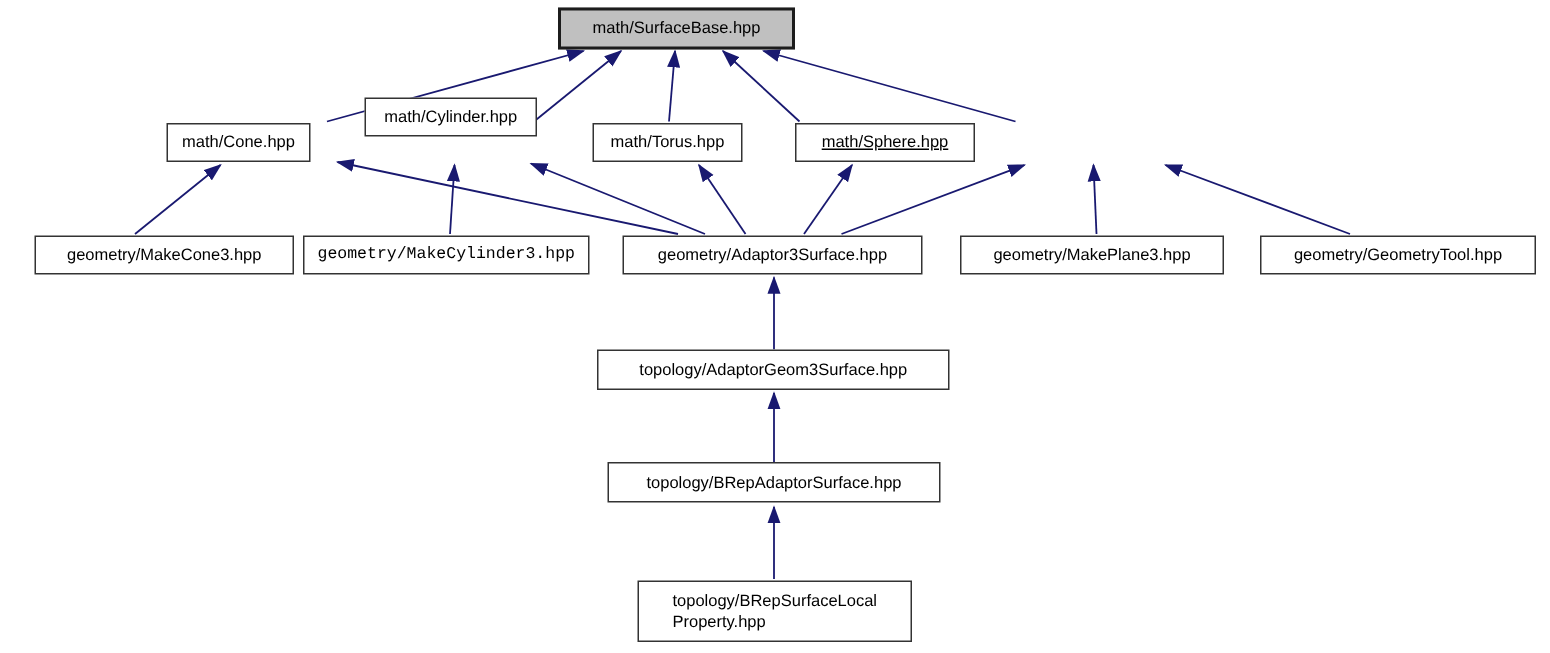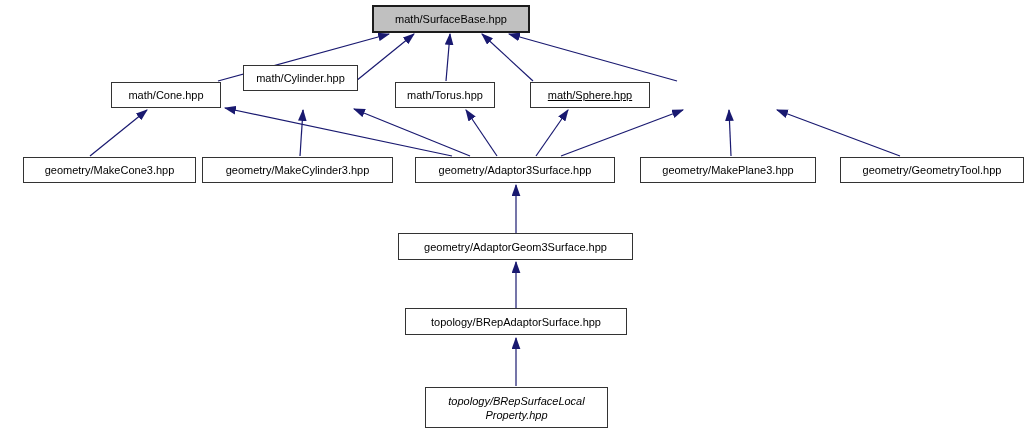--- a/index.html
+++ b/index.html
@@ -28,21 +28,20 @@
     stroke-width: 1.2;
   }
   .node {
     position: absolute;
     box-sizing: border-box;
     background: #ffffff;
     border: 1px solid #333333;
     display: flex;
     align-items: center;
     justify-content: center;
-    text-align: center;
     font-size: 11px;
     line-height: 14px;
     color: #000000;
     white-space: pre-line;
     cursor: pointer;
   }
   .node.highlight {
     background: #c0c0c0;
     border: 2px solid #1c1c1c;
   }
@@ -74,63 +73,63 @@
     <line x1="900" y1="156" x2="777" y2="110" marker-end="url(#arrowhead)"></line>
     <line x1="516" y1="233" x2="516" y2="185" marker-end="url(#arrowhead)"></line>
     <line x1="516" y1="308" x2="516" y2="262" marker-end="url(#arrowhead)"></line>
     <line x1="516" y1="386" x2="516" y2="338" marker-end="url(#arrowhead)"></line>
   </svg>
 
   <div class="node highlight" style="left:372px; top:5px; width:158px; height:28px;">
     <span>math/SurfaceBase.hpp</span>
   </div>
 
-  <div class="node" style="left:111px; top:82px; width:110px; height:26px;">
+  <div class="node" style="left:111px; top:82px; width:96px; height:26px;">
     <span>math/Cone.hpp</span>
   </div>
 
   <div class="node" style="left:243px; top:65px; width:115px; height:26px;">
     <span>math/Cylinder.hpp</span>
   </div>
 
   <div class="node" style="left:395px; top:82px; width:100px; height:26px;">
     <span>math/Torus.hpp</span>
   </div>
 
   <div class="node" style="left:530px; top:82px; width:120px; height:26px;text-decoration:underline;">
     <span>math/Sphere.hpp</span>
   </div>
 
 
   <div class="node" style="left:4px; top:157px; width:173px; height:26px;margin-left:19px;">
     <span>geometry/MakeCone3.hpp</span>
   </div>
 
-  <div class="node" style="left:202px; top:157px; width:191px; height:26px;">
+  <div class="node" style="left:202px; top:157px; width:191px; height:26px;font-family:Liberation Mono, monospace;">
     <span>geometry/MakeCylinder3.hpp</span>
   </div>
 
   <div class="node" style="left:415px; top:157px; width:200px; height:26px;">
     <span>geometry/Adaptor3Surface.hpp</span>
   </div>
 
   <div class="node" style="left:640px; top:157px; width:176px; height:26px;">
     <span>geometry/MakePlane3.hpp</span>
   </div>
 
   <div class="node" style="left:840px; top:157px; width:184px; height:26px;">
     <span>geometry/GeometryTool.hpp</span>
   </div>
 
   <div class="node" style="left:398px; top:233px; width:235px; height:27px;">
-    <span>geometry/AdaptorGeom3Surface.hpp</span>
+    <span>topology/AdaptorGeom3Surface.hpp</span>
   </div>
 
   <div class="node" style="left:405px; top:308px; width:222px; height:27px;">
     <span>topology/BRepAdaptorSurface.hpp</span>
   </div>
 
-  <div class="node" style="left:425px; top:387px; width:183px; height:41px;font-style:italic;">
+  <div class="node" style="left:425px; top:387px; width:183px; height:41px;">
     <span>topology/BRepSurfaceLocal
 Property.hpp</span>
   </div>
 
 </div>
 
 </body></html>

